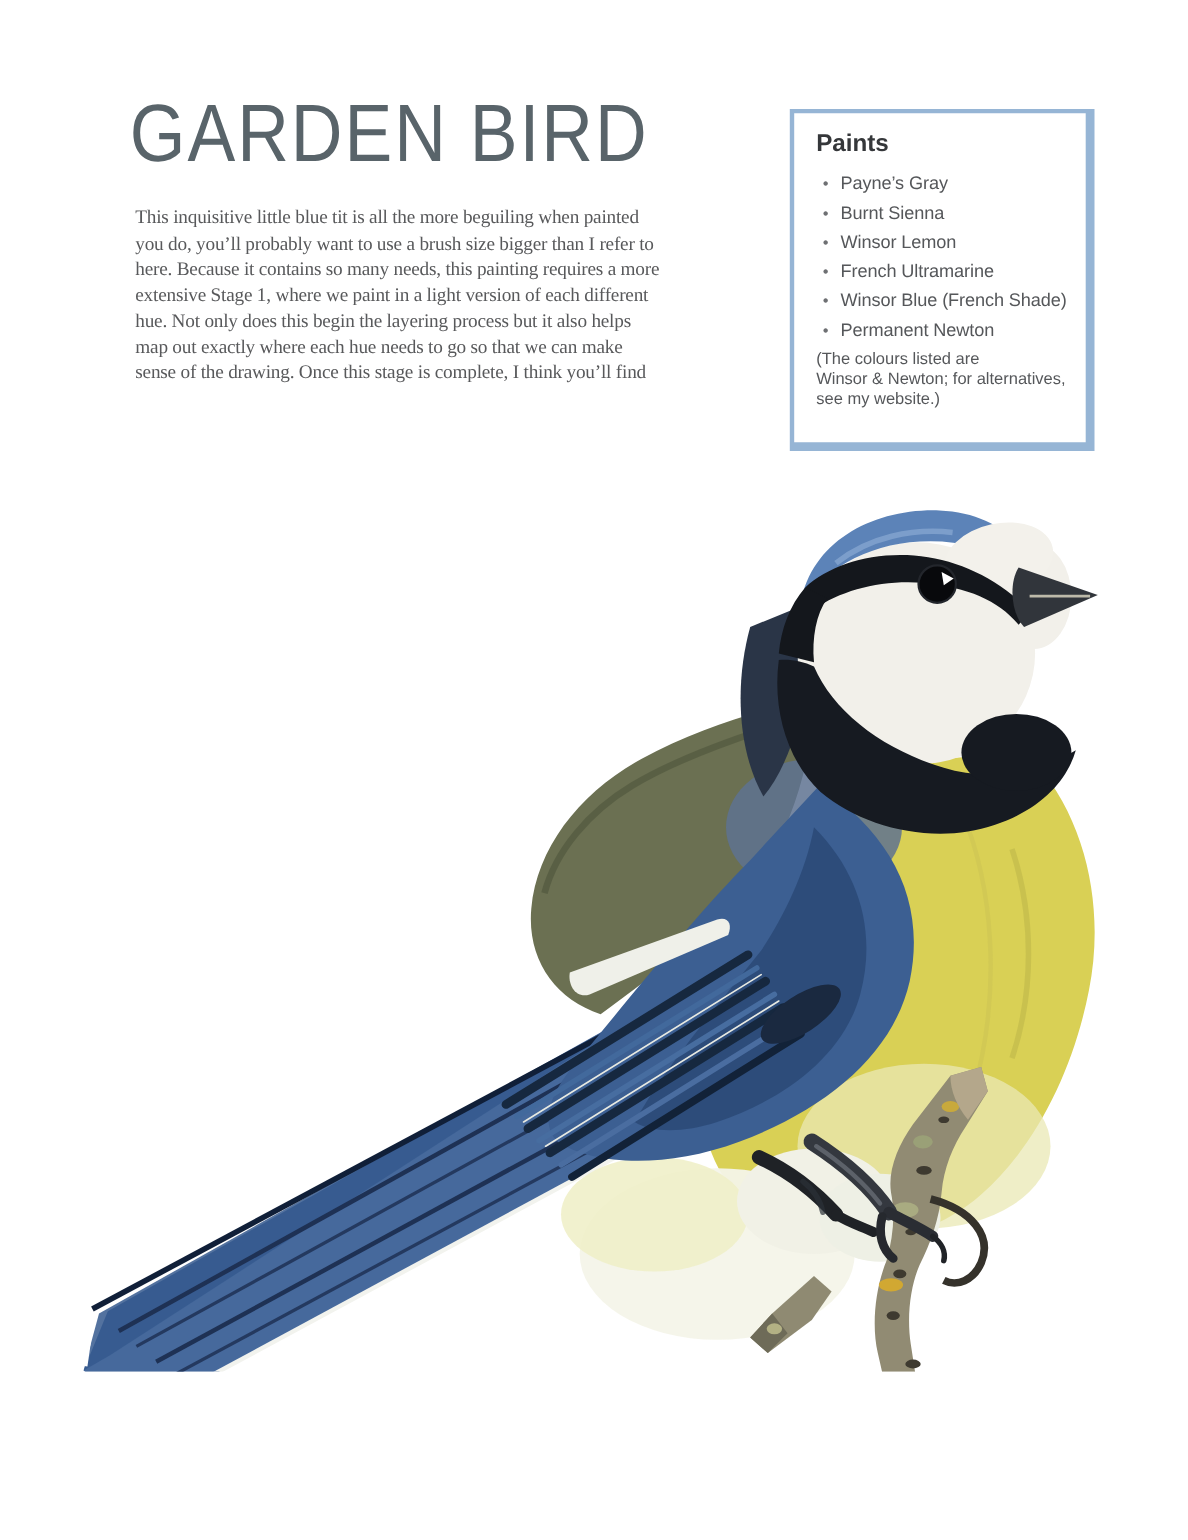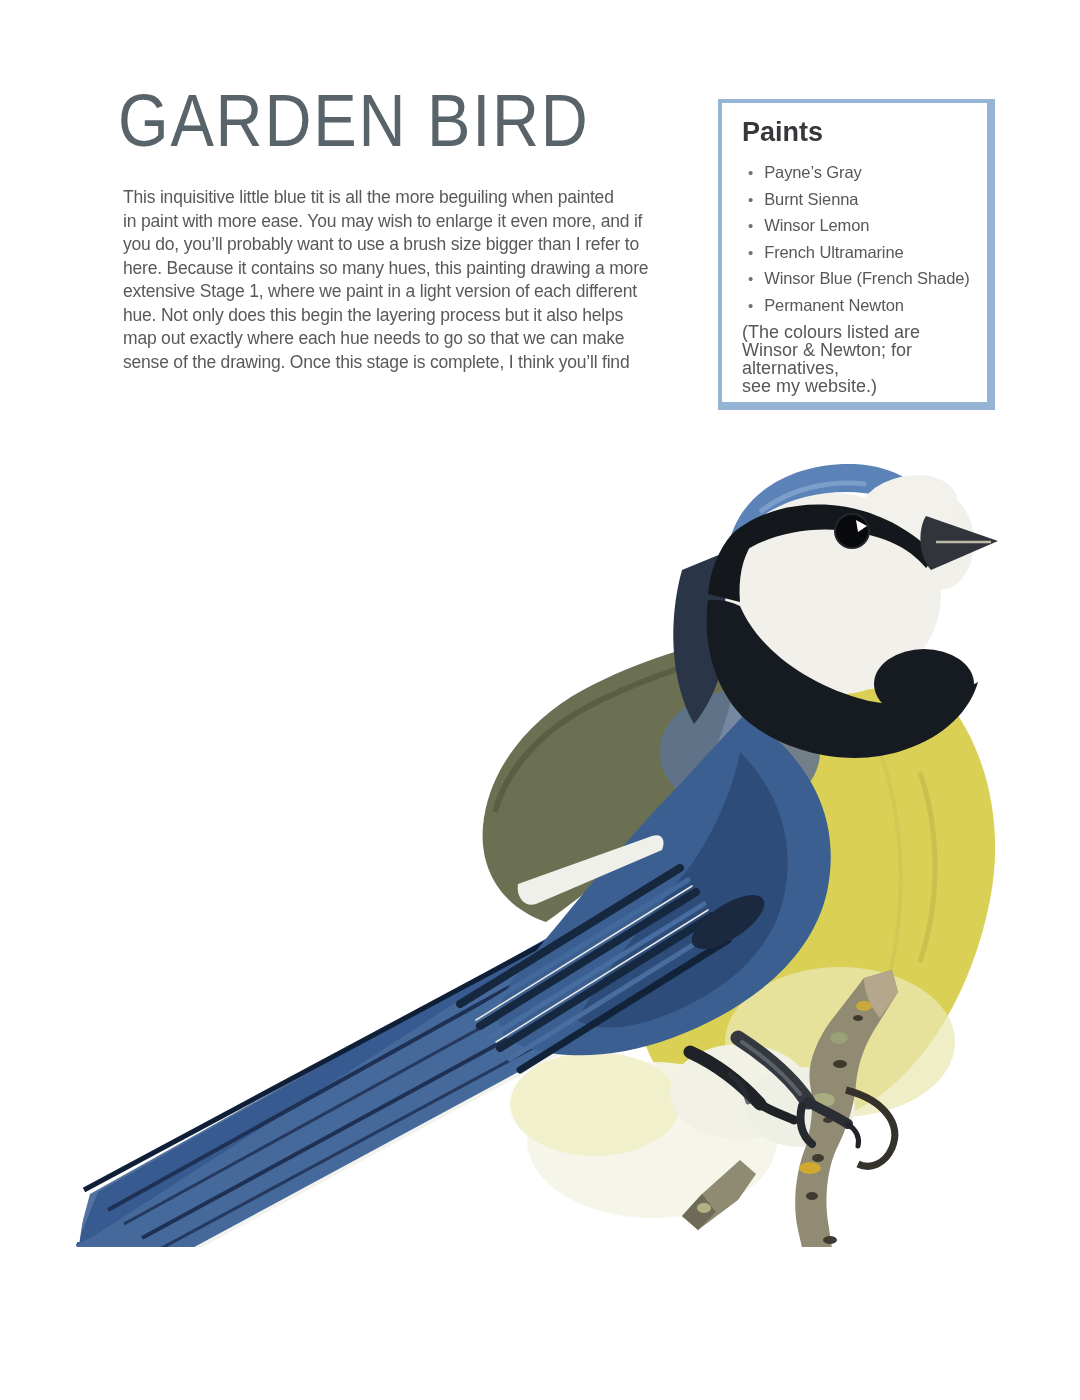--- a/index.html
+++ b/index.html
@@ -11,41 +11,41 @@
     position:absolute;left:118px;top:84px;margin:0;
     font-size:74px;font-weight:400;line-height:1;letter-spacing:2px;
     color:var(--title-gray,#59646a);
     transform:scaleX(.88);transform-origin:left top;white-space:nowrap;
   }
   .intro{
     position:absolute;left:123px;top:186px;
     font-size:17.5px;line-height:23.5px;letter-spacing:-0.2px;
     color:var(--text-gray,#58595b);
   }
-  .intro-line{white-space:nowrap;}
+  .intro-line{white-space:nowrap;font-family:Liberation Serif, serif;}
   .paints-box{
     position:absolute;left:718px;top:99px;width:277px;height:311px;
     box-sizing:border-box;background:#fff;
     border:4px solid var(--accent-blue,#96b5d5);
     border-right-width:8px;border-bottom-width:8px;
     padding:14px 14px 0 20px;
   }
   .paints-box h2{
-    margin:0 0 16px 0;font-size:27px;font-weight:700;
+    margin:0 0 16px 0;font-size:22px;font-weight:700;
     color:var(--heading-dark,#35373a);letter-spacing:0;
   }
   .paints-box ul{list-style:none;margin:0;padding:0;}
   .paints-box li{
     display:flex;align-items:baseline;gap:11px;
     font-size:16.5px;line-height:17.5px;color:#55575a;
     margin:0 0 9px 6px;letter-spacing:-0.1px;
   }
   .paints-box li .bullet{color:#6e7073;font-size:15px;}
   .paints-note{
-    font-size:18px;line-height:18px;color:#55575a;
+    font-size:15px;line-height:18px;color:#55575a;
   }
   .bird-figure{position:absolute;left:40px;top:452px;width:1000px;height:822px;margin:0;}
   .bird-figure svg{display:block;width:100%;height:100%;}
   .bottom-rule{
     position:absolute;left:0;top:1266px;width:996px;height:5px;
     background:var(--rule-blue,#a3b9d3);
   }
   .page-num-bar{
     position:absolute;left:113px;top:1332px;width:9px;height:68px;
     background:var(--bar-blue,#a8c1dd);
@@ -59,23 +59,22 @@
 </style>
 </head>
 <body>
 
 <div class="page">
 
   <h1 class="title">GARDEN BIRD</h1>
 
   <div class="intro">
     <div class="intro-line">This inquisitive little blue tit is all the more beguiling when painted</div>
-      <div class="intro-line">in paint with more ease. You may wish to enlarge it even more, and if</div>
       <div class="intro-line">you do, you’ll probably want to use a brush size bigger than I refer to</div>
-      <div class="intro-line">here. Because it contains so many hues, this painting drawing a more</div>
+      <div class="intro-line">here. Because it contains so many needs, this painting requires a more</div>
       <div class="intro-line">extensive Stage 1, where we paint in a light version of each different</div>
       <div class="intro-line">hue. Not only does this begin the layering process but it also helps</div>
       <div class="intro-line">map out exactly where each hue needs to go so that we can make</div>
       <div class="intro-line">sense of the drawing. Once this stage is complete, I think you’ll find</div>
   </div>
 
   <aside class="paints-box">
     <h2>Paints</h2>
     <ul>
       <li>

